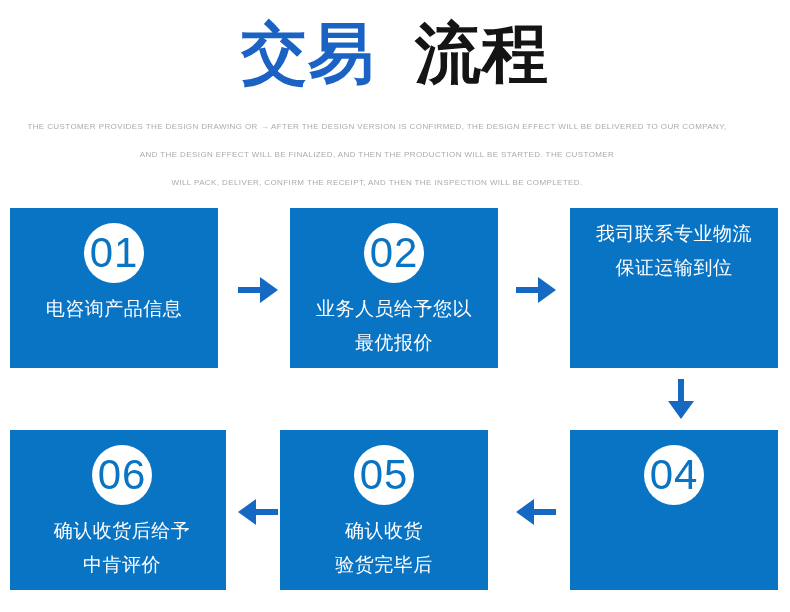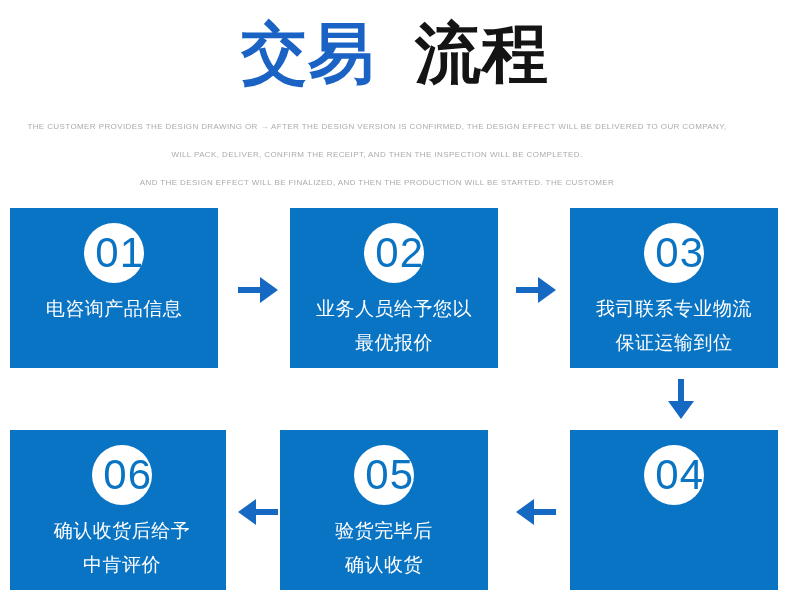--- a/index.html
+++ b/index.html
@@ -40,21 +40,21 @@
     background: var(--box-blue, #0a74c4);
     text-align: center;
   }
   .circle {
     width: 60px; height: 60px;
     margin: 15px auto 0;
     background: var(--circle-bg, #ffffff);
     border-radius: 50%;
     display: flex;
     align-items: center;
-    justify-content: flex-end;
+    justify-content: center;
   }
   .circle .num {
     font-size: 42px;
     font-weight: 500;
     color: var(--box-blue, #0a74c4);
     letter-spacing: 1px;
     line-height: 1;
   }
   .step-lines {
     margin-top: 9px;
@@ -89,22 +89,22 @@
 </style>
 </head>
 <body>
 
 <div class="title">
   <span class="t-blue">交易</span><span class="t-dark">流程</span>
 </div>
 
 <div class="subtitle">
   <div>THE CUSTOMER PROVIDES THE DESIGN DRAWING OR → AFTER THE DESIGN VERSION IS CONFIRMED, THE DESIGN EFFECT WILL BE DELIVERED TO OUR COMPANY,</div>
+  <div>AND THE DESIGN EFFECT WILL BE FINALIZED, AND THEN THE PRODUCTION WILL BE STARTED. THE CUSTOMER</div>
   <div>WILL PACK, DELIVER, CONFIRM THE RECEIPT, AND THEN THE INSPECTION WILL BE COMPLETED.</div>
-  <div>AND THE DESIGN EFFECT WILL BE FINALIZED, AND THEN THE PRODUCTION WILL BE STARTED. THE CUSTOMER</div>
 </div>
 
 <div class="step" id="step-1">
   <div class="circle">
     <span class="num">01</span>
   </div>
   <div class="step-lines">
     <div>电咨询产品信息</div>
   </div>
 </div>
@@ -113,42 +113,39 @@
   <div class="circle">
     <span class="num">02</span>
   </div>
   <div class="step-lines">
     <div>业务人员给予您以</div>
     <div>最优报价</div>
   </div>
 </div>
 
 <div class="step" id="step-3">
-  <div class="circle">
-    <span class="num">03</span>
-  </div>
   <div class="step-lines">
     <div>我司联系专业物流</div>
     <div>保证运输到位</div>
   </div>
 </div>
 
 <div class="step" id="step-4">
   <div class="circle">
     <span class="num">04</span>
   </div>
 </div>
 
 <div class="step" id="step-5">
   <div class="circle">
     <span class="num">05</span>
   </div>
   <div class="step-lines">
+    <div>确认收货</div>
     <div>验货完毕后</div>
-    <div>确认收货</div>
   </div>
 </div>
 
 <div class="step" id="step-6">
   <div class="circle">
     <span class="num">06</span>
   </div>
   <div class="step-lines">
     <div>确认收货后给予</div>
     <div>中肯评价</div>

